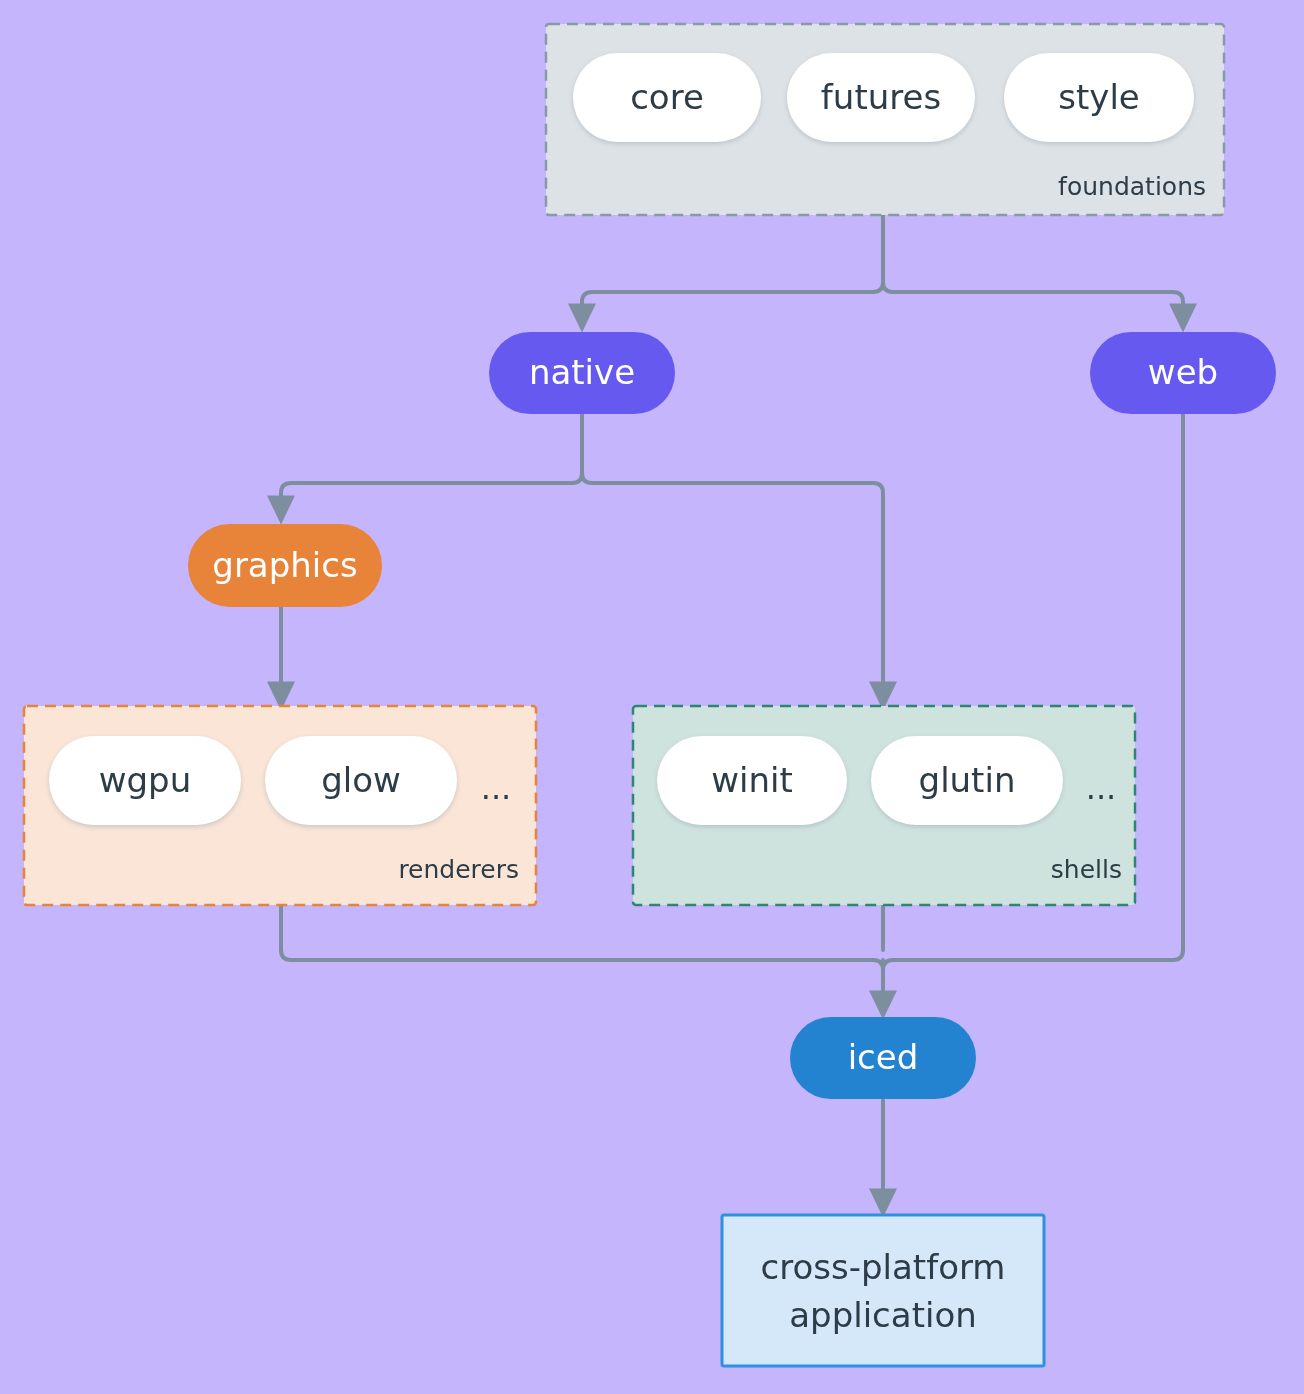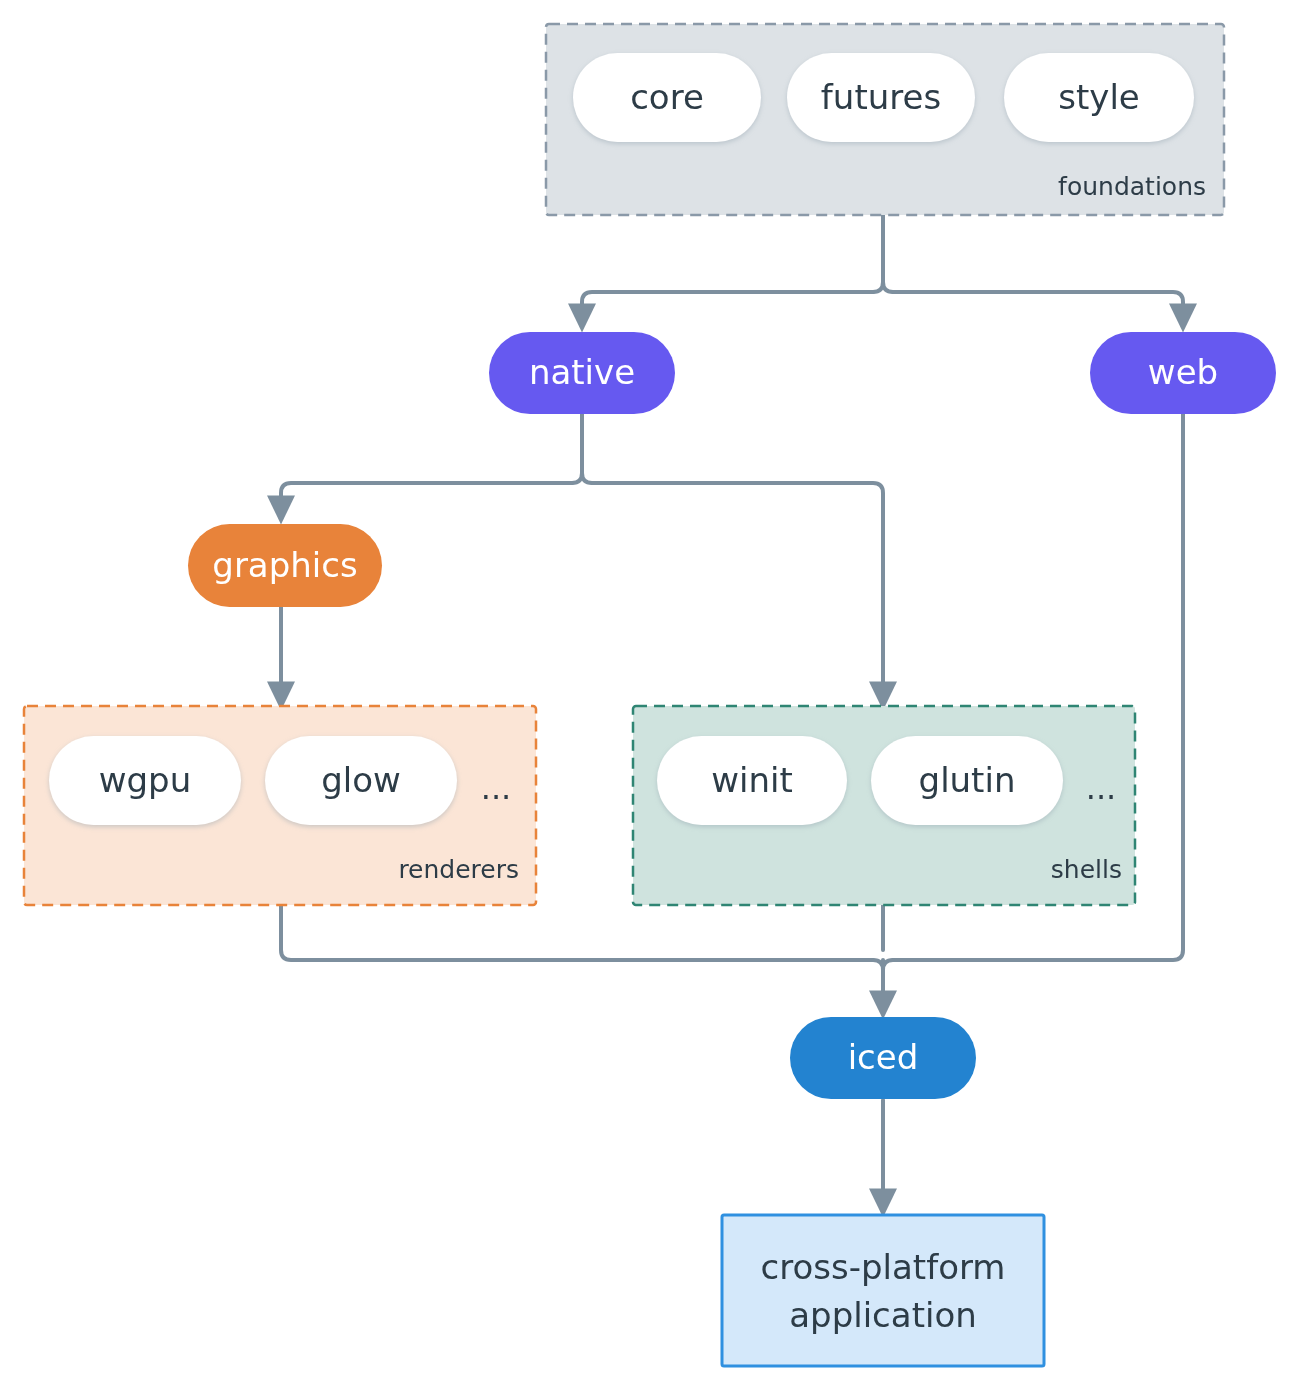--- a/index.html
+++ b/index.html
@@ -10,21 +10,21 @@
   body {
     width: 1304px;
     height: 1394px;
     overflow: hidden;
     font-family: "DejaVu Sans", sans-serif;
   }
   #diagram-root {
     position: relative;
     width: 1304px;
     height: 1394px;
-    background: #ffffff;
+    background: #c4b5fd;
   }
   svg#diagram-svg {
     position: absolute;
     top: 0;
     left: 0;
     width: 1304px;
     height: 1394px;
     display: block;
   }
   .node-label {

